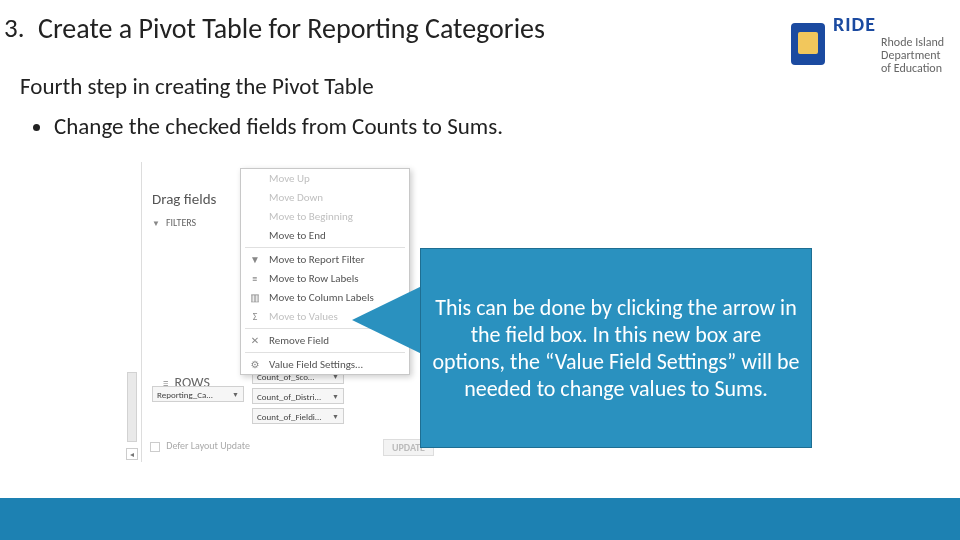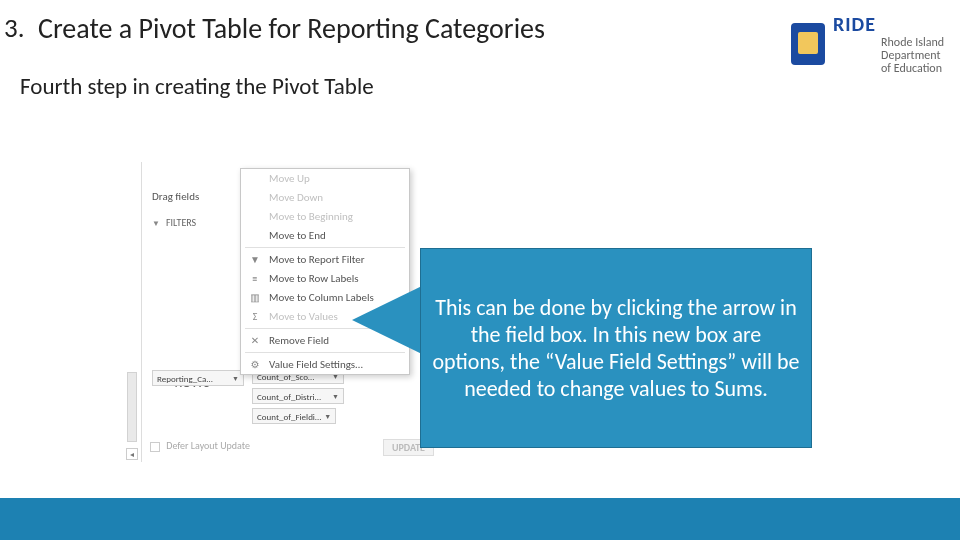--- a/index.html
+++ b/index.html
@@ -17,32 +17,32 @@
   .logo-sub { font-size: 12px; color: #666; line-height: 1.1; padding-left: 48px; }
   .body-text { position: absolute; left: 20px; top: 72px; font-size: 23px; color: #222; }
   .body-text .step { margin-bottom: 12px; }
   .body-text ul { list-style: disc; margin-left: 34px; }
   .body-text li { font-size: 23px; }
   .screenshot { position: absolute; left: 124px; top: 162px; width: 280px; height: 300px; background: #fff; }
   .ss-strip { position: absolute; left: 0; top: 0; bottom: 0; width: 18px; background: #fff; border-right: 1px solid #ddd; }
   .ss-strip .sbar { position: absolute; left: 3px; bottom: 20px; width: 10px; height: 70px; background: #e9e9e9; border: 1px solid #d2d2d2; }
   .ss-strip .sbtn { position: absolute; left: 2px; bottom: 2px; width: 12px; height: 12px;  border: 1px solid #ccc; font-size: 8px; color: #777; text-align: center; line-height: 10px; }
   .ss-panel { position: absolute; left: 22px; top: 0; width: 250px; height: 300px; background: #fff; }
-  .drag { position: absolute; left: 6px; top: 28px; font-size: 11px; color: #555; }
+  .drag { position: absolute; left: 6px; top: 28px; font-size: 15px; color: #555; }
   .filters-hdr { position: absolute; left: 6px; top: 54px; font-size: 10px; color: #666; }
   .filters-hdr::before { content: "\25BC"; margin-right: 6px; font-size: 8px; color: #888; }
   .rows-hdr { position: absolute; left: 17px; top: 186px; font-size: 14px; color: #666; margin-top: 26px; }
   .rows-hdr::before { content: "\2261"; margin-right: 6px; font-size: 11px; color: #888; }
   .field-pill { position: absolute; height: 16px; background: #f6f6f6; border: 1px solid #d0d0d0; font-size: 9px; color: #444; padding: 1px 4px; white-space: nowrap; overflow: hidden; display: flex; align-items: center; justify-content: space-between; }
   .field-pill .arrow { font-size: 7px; color: #666; margin-left: 3px; }
-  .pill-reporting { left: 6px; top: 208px; width: 92px; justify-content: space-between; }
+  .pill-reporting { left: 6px; top: 224px; width: 92px; justify-content: space-between; }
   .pill-v0 { left: 106px; top: 186px; width: 92px; background: #eef4ff; border-color: #7aa8e6; }
   .pill-v1 { left: 106px; top: 206px; width: 92px; }
   .pill-v2 { left: 106px; top: 226px; width: 92px; }
-  .pill-v3 { left: 106px; top: 246px; width: 84px; text-align: center; }
+  .pill-v3 { left: 106px; top: 246px; width: 92px; text-align: center; }
   .defer-row { position: absolute; left: 4px; bottom: 6px; width: 284px; font-size: 10px; color: #aaa; }
   .defer-row .chk { display: inline-block; width: 10px; height: 10px; border: 1px solid #ccc; vertical-align: middle; margin-right: 4px; }
   .defer-row .upd { float: right; border: 1px solid #ddd; background: #f3f3f3; color: #bbb; padding: 1px 8px; font-size: 10px; font-weight: bold; }
   .ctx-menu { position: absolute; left: 94px; top: 6px; width: 170px; background: #fff; border: 1px solid #c8c8c8; box-shadow: 2px 2px 6px rgba(0,0,0,0.2); font-size: 11px; color: #555; }
   .ctx-item { padding: 3px 8px 3px 28px; position: relative; }
   .ctx-item.dim { color: #c0c0c0; }
   .ctx-sep { height: 1px; background: #e0e0e0; margin: 2px 4px; }
   .ctx-glyph { position: absolute; left: 7px; top: 3px; font-size: 10px; color: #888; width: 14px; text-align: center; }
   .callout-wrap { position: absolute; left: 352px; top: 248px; width: 460px; height: 202px; }
   .callout-arrow { position: absolute; left: 0; top: 36px; width: 0; height: 0; border-top: 36px solid transparent; border-bottom: 36px solid transparent; border-right: 74px solid #2a91bf; }
@@ -62,20 +62,23 @@
       <span class="logo-main">RIDE</span>
       <span class="logo-sub">Rhode Island</span>
       <span class="logo-sub">Department</span>
       <span class="logo-sub">of Education</span>
     </div>
   </div>
 </div>
 
 <div class="body-text">
   <div class="step">Fourth step in creating the Pivot Table</div>
+  <ul>
+        <li>Change the checked fields from Counts to Sums.</li>
+      </ul>
 </div>
 
 <div class="screenshot">
   <div class="ss-strip">
     <div class="sbar"></div>
     <div class="sbtn">◂</div>
   </div>
   <div class="ss-panel">
     <div class="drag">Drag fields</div>
     <div class="filters-hdr">FILTERS</div>

